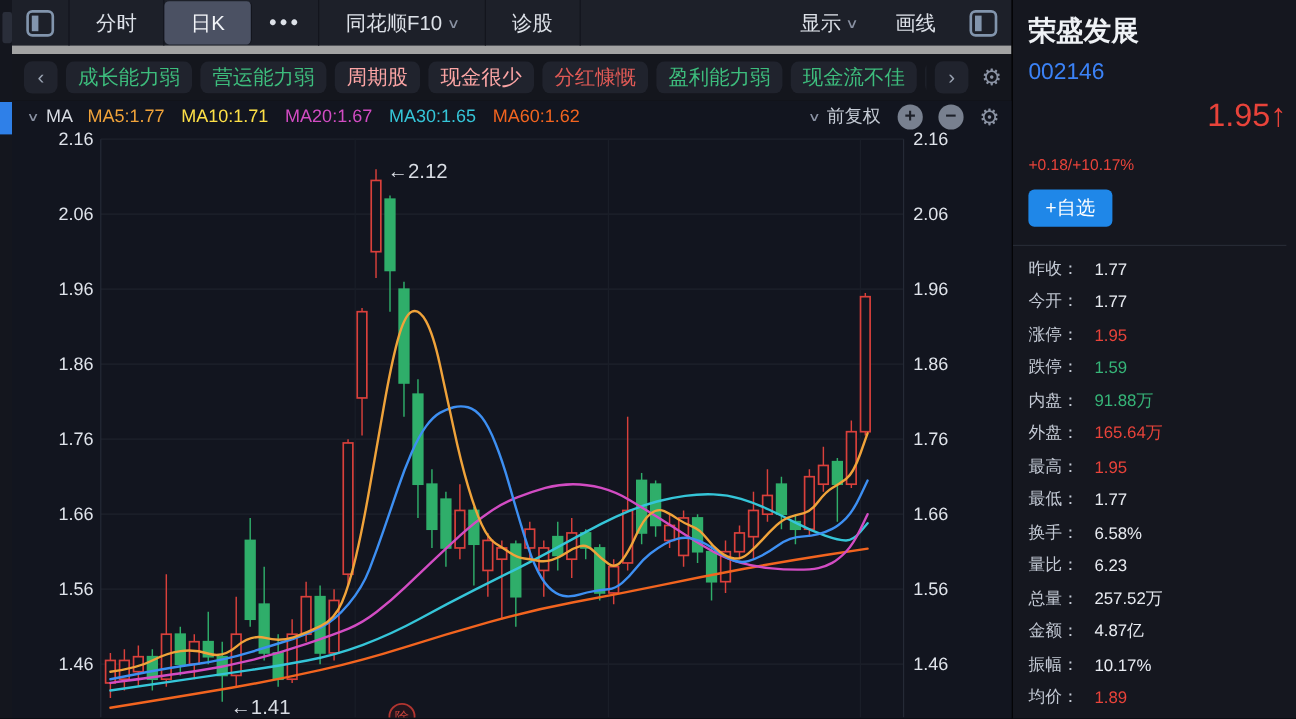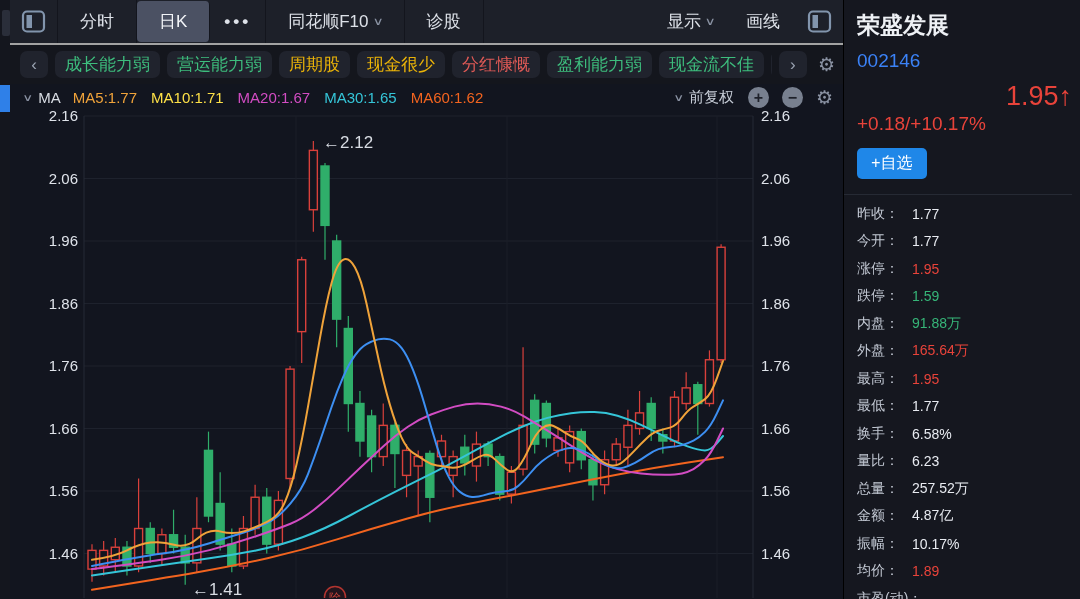--- a/index.html
+++ b/index.html
@@ -6,56 +6,56 @@
   *{box-sizing:border-box;}
   #app{position:relative;width:1080px;height:599px;display:flex;overflow:hidden;
        background:#0c0e14;font-family:"Liberation Sans",sans-serif;color:#dde1e8;
        -webkit-font-smoothing:antialiased;}
   
   .sliver{width:10px;background:#14161e;position:relative;flex:none;}
   .sliver .sl-icon{position:absolute;left:2px;top:10px;width:8px;height:26px;background:#2a2e3a;border-radius:2px;}
   .sliver .sl-accent{position:absolute;left:0;top:85px;width:10px;height:27px;background:#2f80e8;}
   
   .main{width:833px;flex:none;display:flex;flex-direction:column;}
-  .toolbar{height:45px;background:#1d2029;display:flex;align-items:stretch;border-bottom:2px solid #a3a3a3;}
+  .toolbar{height:45px;background:#1d2029;display:flex;align-items:stretch;border-bottom:7px solid #a3a3a3;}
   .tcell{display:flex;align-items:center;justify-content:center;font-size:17px;color:#dde1e8;
          border-right:1px solid #13151d;padding:0 22px;cursor:default;white-space:nowrap;}
   .tcell.icon-cell{padding:0 11px;}
   .tcell .chev{color:#8a92a3;font-size:11px;margin-left:5px;transform:scaleX(1.4);}
   .tab-active{background:#4b5163;border-radius:4px;margin:1px 0;color:#f2f4f8;}
   .tcell.dots{letter-spacing:3px;font-weight:bold;padding:0 14px;}
   .tb-spacer{flex:1;border:none;}
   .toolbar .right-group{display:flex;}
   
   .tagbar{height:39px;background:#14161d;display:flex;align-items:center;gap:7px;padding:0 8px 0 10px;overflow:hidden;}
   .navpill{width:28px;height:27px;flex:none;background:#20232d;border-radius:7px;color:#9aa3b2;
            display:flex;align-items:center;justify-content:center;font-size:17px;}
   .tag{height:27px;background:#20232d;border-radius:7px;padding:0 10px;font-size:17px;
        display:flex;align-items:center;flex:none;white-space:nowrap;}
   .tag.clip{width:17px;padding:0 0 0 4px;overflow:hidden;}
-  .tone-green{color:#3dbd7d;} .tone-orange{color:#eab308;font-family:Liberation Mono, monospace;} .tone-red{color:#e05a56;}
+  .tone-green{color:#3dbd7d;} .tone-orange{color:#fca5a5;font-family:Liberation Mono, monospace;} .tone-red{color:#e05a56;}
   .gear{color:#8a92a3;font-size:19px;margin-left:4px;flex:none;}
   
   .chart-panel{position:relative;flex:1;background:#12151f;overflow:hidden;}
   .ma-bar{position:absolute;top:0;left:0;right:0;height:25px;display:flex;align-items:center;
           padding:2px 10px 0 14px;font-size:15px;z-index:3;}
   .ma-bar .chev{color:#8a92a3;font-size:10px;transform:scaleX(1.5);margin-right:7px;}
   .ma-title{color:#d8dce3;margin-right:12px;}
   .ma-item{margin-right:14px;white-space:nowrap;}
   .ma-right{margin-left:auto;display:flex;align-items:center;}
   .adjust{color:#c6ccd6;margin-right:14px;}
   .zbtn{width:21px;height:21px;border-radius:50%;background:#78808f;color:#1d2029;font-size:16px;font-weight:bold;
         display:flex;align-items:center;justify-content:center;margin-left:13px;line-height:1;}
   #chart-svg{position:absolute;left:0;top:25px;}
   
   .qp{width:237px;flex:none;background:#15171f;border-left:1px solid #000;padding:10px 8px 0 13px;overflow:hidden;}
   .qp-name{font-size:23px;font-weight:bold;color:#eef1f5;}
   .qp-code{font-size:19px;color:#3b82f6;margin-top:9px;}
   .qp-price{font-size:27px;font-weight:normal;margin-top:9px;text-align:right;}
-  .qp-change{font-size:19px;margin-top:1px;}
+  .qp-change{font-size:13px;margin-top:18px;}
   .watch-btn{display:inline-block;margin-top:13px;background:#1f87e8;color:#fff;font-size:16px;
              padding:5px 14px;border-radius:5px;font-family:Liberation Mono, monospace;}
   .qp-divider{height:1px;background:#262a34;margin:15px 0 5px -13px;}
   .stat-row{display:flex;align-items:center;height:27.5px;font-size:14px;}
   .stat-lbl{color:#c3c9d4;min-width:52px;white-space:nowrap;}
   .stat-val{margin-left:3px;white-space:nowrap;}
   .red{color:#e8433a;} .green{color:#36b578;} .white{color:#e8ebf1;}
 </style>
 </head>
 <body>

